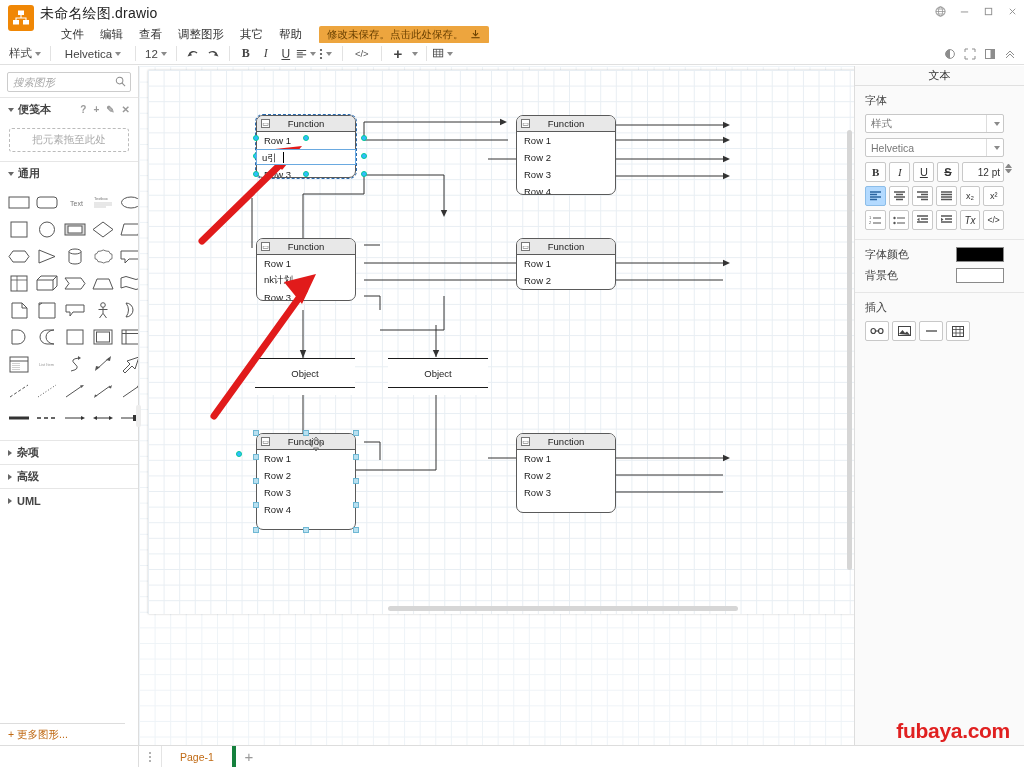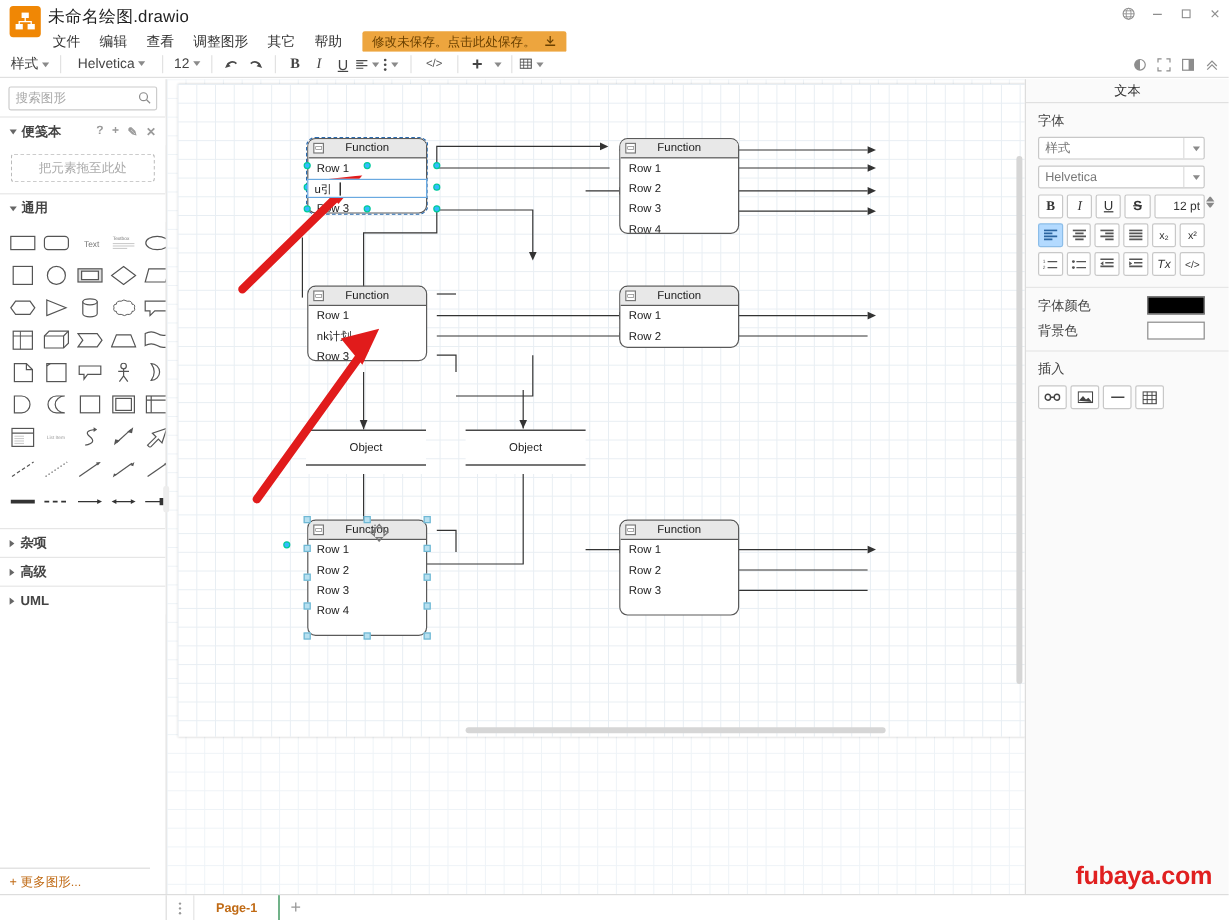--- a/index.html
+++ b/index.html
@@ -17,21 +17,21 @@
   .titlebar { position:absolute; top:0; left:0; width:1024px; height:43px; background:#fff; }
   .logo {
     position:absolute; left:8px; top:5px; width:26px; height:26px;
     background:#f08705; border-radius:3px;
   }
   .logo svg { position:absolute; left:4px; top:4px; }
   .doc-title {
     position:absolute; left:40px; top:5px; font-size:14px; color:#222;
     letter-spacing:.2px; white-space:nowrap;
   }
-  .menubar { position:absolute; left:36px; top:25px; display:flex; align-items:center; gap:0; }
+  .menubar { position:absolute; left:53px; top:25px; display:flex; align-items:center; gap:0; }
   .menu-item {
     font-size:11.5px; color:#333; padding:2px 8px; cursor:default; white-space:nowrap;
   }
   .save-badge {
     display:flex; align-items:center; gap:6px;
     margin-left:9px; background:#eda53e; color:#6b4100;
     font-size:10.5px; padding:2px 8px; border-radius:2px; white-space:nowrap;
     cursor:pointer;
   }
   .save-badge svg { display:block; }
@@ -66,21 +66,21 @@
   .sidebar {
     position:absolute; left:0; top:66px; width:139px; bottom:22px;
     background:#fff; border-right:1px solid #ddd; overflow:hidden;
   }
   .search-wrap { padding:6px 7px 5px 7px; }
   .search-box {
     position:relative; height:20px; border:1px solid #ccc; border-radius:2px; background:#fff;
   }
   .search-box input {
     position:absolute; inset:0; border:0; outline:0; padding:0 20px 0 5px;
-    font-size:10.5px; font-family:inherit; color:#333; background:transparent;
+    font-size:10.5px; font-family:inherit; color:#333; background:transparent;font-style:italic;
   }
   .search-box input::placeholder { color:#a8a8a8; }
   .search-ic { position:absolute; right:4px; top:3px; color:#888; }
 
   .sect-hdr {
     display:flex; align-items:center; height:24px; padding:0 8px;
     border-top:1px solid #e6e6e6; font-size:11px; font-weight:bold; color:#444;
     cursor:default; background:#fff;
   }
   .sect-hdr .tri {
@@ -228,22 +228,22 @@
   .rp-row { display:flex; align-items:center; justify-content:space-between; }
 
   
   .bottombar {
     position:absolute; left:0; bottom:0; width:1024px; height:22px;
     background:#fff; border-top:1px solid #ddd; display:flex; align-items:center;
   }
   .pg-menu { width:22px; display:flex; align-items:center; justify-content:center; color:#888; }
   .pg-tab {
     padding:0 18px; height:22px; display:flex; align-items:center;
-    font-size:10.5px; font-weight:bold; color:#c06a14;
-    border-left:1px solid #e4e4e4; border-right:1px solid #15803d;
+    font-size:10.5px; font-weight:normal; color:#c06a14;
+    border-left:1px solid #e4e4e4; border-right:4px solid #15803d;
   }
   .pg-add { width:26px; display:flex; align-items:center; justify-content:center; color:#999; font-size:15px; }
   .watermark {
     position:absolute; right:14px; bottom:24px;
     font-size:21px; font-weight:bold; color:#e02020; letter-spacing:-.3px;
   }
 </style>
 </head>
 <body>
 

